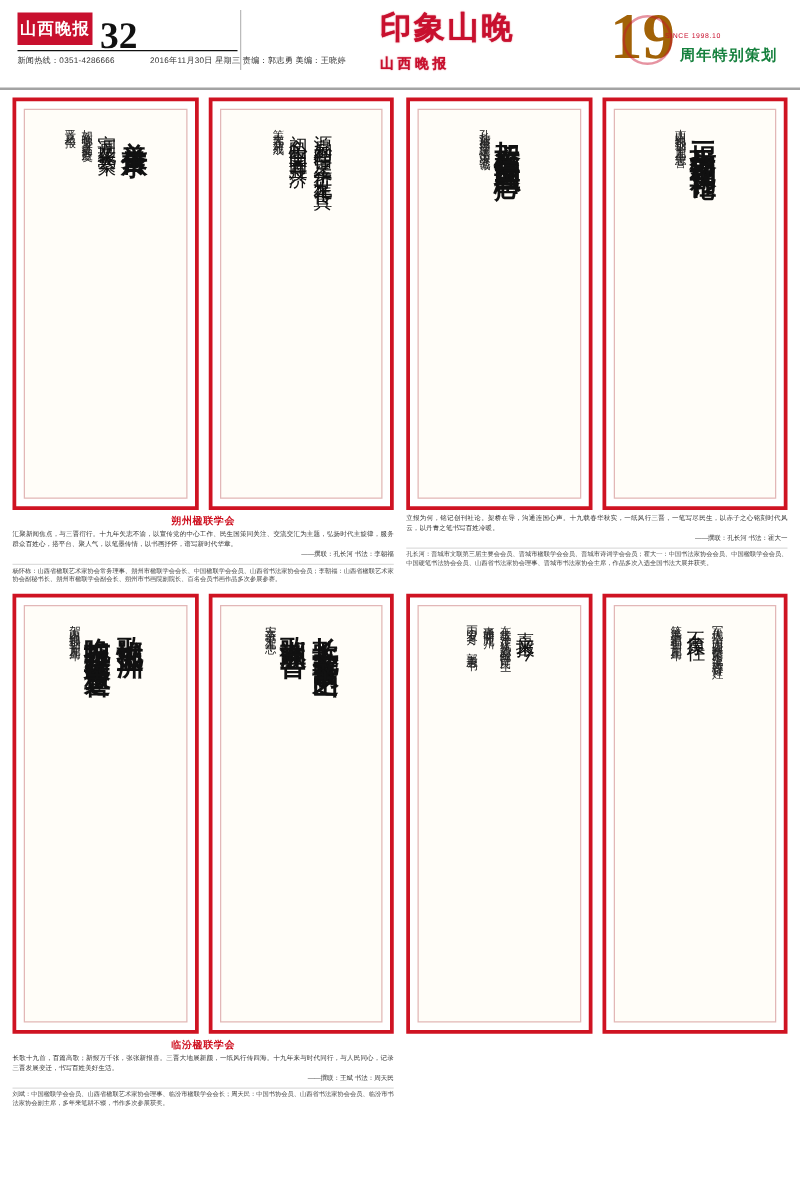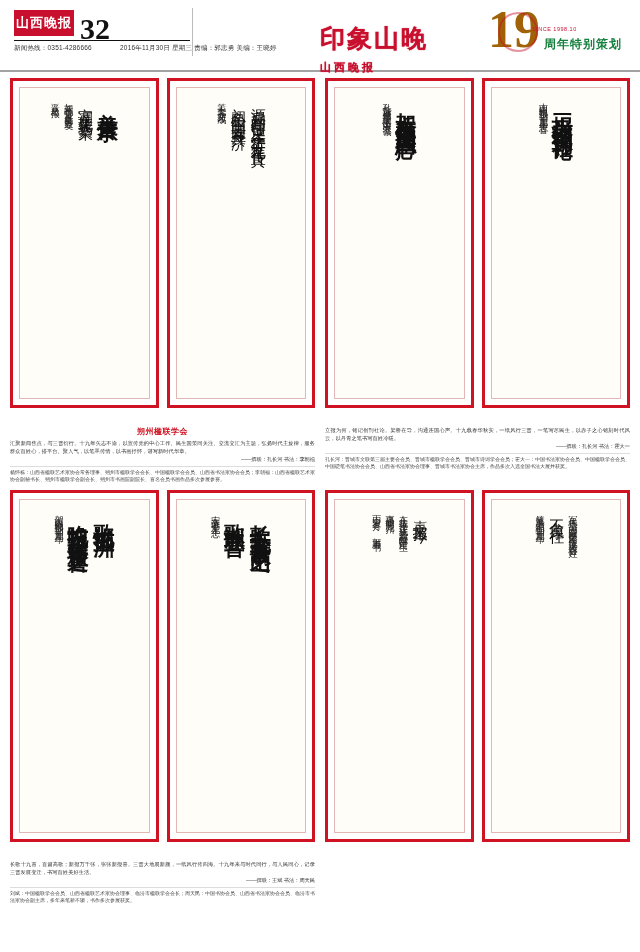--- a/index.html
+++ b/index.html
@@ -33,25 +33,24 @@
     position:absolute;left:120px;top:44px;font-size:6.5px;color:#333;letter-spacing:.2px;
     white-space:nowrap;
   }
   .vline{position:absolute;left:192px;top:8px;width:1px;height:48px;background:#bbb;}
 
   
   .banner{
     position:absolute;right:6px;top:6px;width:330px;height:58px;
   }
   .banner-cal{
-    position:absolute;left:16px;top:4px;width:160px;height:44px;
+    position:absolute;left:0;top:4px;width:160px;height:44px;
     color:#c8102e;font-family:"Liberation Serif", serif;font-weight:bold;
     font-size:25px;letter-spacing:2px;line-height:26px;
     text-shadow:0 0 1px #c8102e;
-    margin-top:16px;
   }
   .banner-cal .sub{
     display:block;font-size:11px;letter-spacing:3px;color:#c8102e;margin-top:2px;font-weight:bold;
   }
   .banner-19{
     position:absolute;left:160px;top:0px;font-size:52px;font-weight:bold;color:#a16207;
     font-family:"Liberation Serif", serif;line-height:48px;margin-left:24px;
   }
   .banner-19 .seal{
     position:absolute;left:10px;top:6px;width:36px;height:36px;border:2px solid #c8102e;
@@ -104,21 +103,21 @@
     line-height:1.05;
     letter-spacing:3px;
     white-space:nowrap;
   }
   .c-main{font-size:21px;font-weight:bold;}
   .c-mid{font-size:15px;}
   .c-small{font-size:9px;color:#222;letter-spacing:2px;}
 
   
   .cap{
-    margin-top:18px;
+    margin-top:3px;
   }
   .cap-title{
     text-align:center;color:#cf1322;font-size:8px;font-weight:bold;letter-spacing:.5px;
     margin-bottom:2px;
   }
   .cap-body{
     font-size:5.2px;line-height:1.55;color:#333;text-align:justify;letter-spacing:.1px;
   }
   .cap-sign{
     font-size:5.2px;line-height:1.5;color:#333;text-align:right;margin-top:1px;
@@ -247,20 +246,21 @@
                 <div class="col c-main">长歌十九首普高歌之山</div>
                 <div class="col c-main">歌洲歌三晋</div>
                 <div class="col c-small">宏文诗书十九年志</div>
               </div>
             </div>
           </div>
 
         </div>
 
         <div class="cap">
+          <div class="cap-title">临汾楹联学会</div>
           <div class="cap-body">长歌十九首，百篇高歌；新报万千张，张张新报喜。三晋大地展新颜，一纸风行传四海。十九年来与时代同行，与人民同心，记录三晋发展变迁，书写百姓美好生活。</div>
           <div class="cap-sign">——撰联：王斌  书法：周天民</div>
           <div class="cap-credits">刘斌：中国楹联学会会员、山西省楹联艺术家协会理事、临汾市楹联学会会长；周天民：中国书协会员、山西省书法家协会会员、临汾市书法家协会副主席，多年来笔耕不辍，书作多次参展获奖。</div>
         </div>
       </div>
 
       <div class="half">
         <div class="pair">
 
           <div class="frame short">

